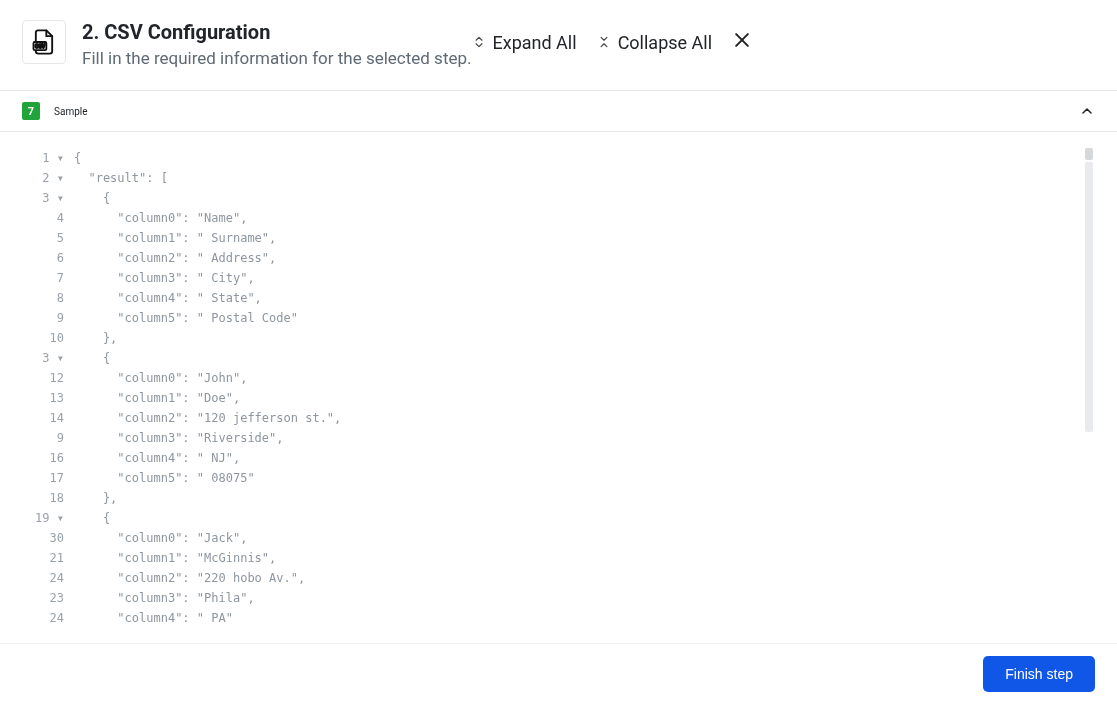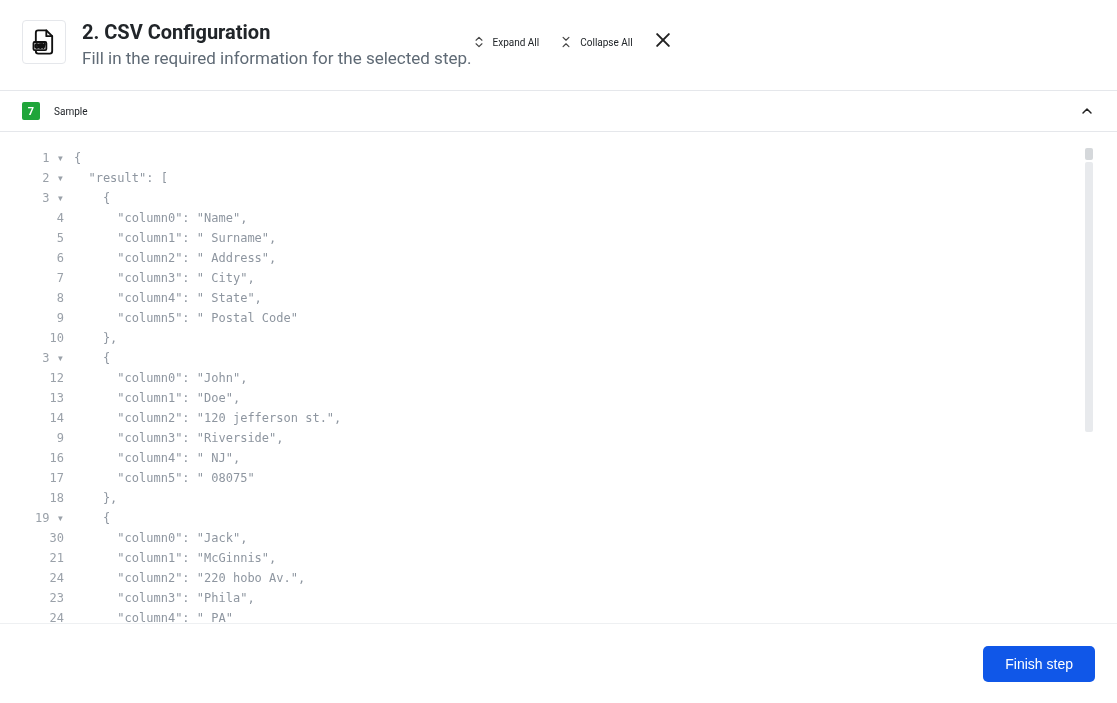--- a/index.html
+++ b/index.html
@@ -53,21 +53,21 @@
     .header-right {
       display: flex;
       align-items: center;
       gap: 20px;
       padding-top: 10px;
     }
     .hdr-btn {
       display: flex;
       align-items: center;
       gap: 7px;
-      font-size: 10px;
+      font-size: 18px;
       color: #212529;
       cursor: pointer;
       user-select: none;
     }
     .close-btn { cursor: pointer; color: #212529; }
 
     
     .section-bar {
       display: flex;
       align-items: center;
@@ -154,21 +154,21 @@
       width: 8px;
       height: 270px;
       background: #e8eaed;
       border-radius: 2px;
     }
 
     
     .footer {
       position: absolute;
       left: 0; right: 0; bottom: 0;
-      height: 80px;
+      height: 60px;
       border-top: 1px solid #eef0f2;
       display: flex;
       align-items: center;
       justify-content: flex-end;
       padding-right: 22px;
       background: #fff;
     }
     .finish-btn {
       background: #1057e8;
       color: #fff;

